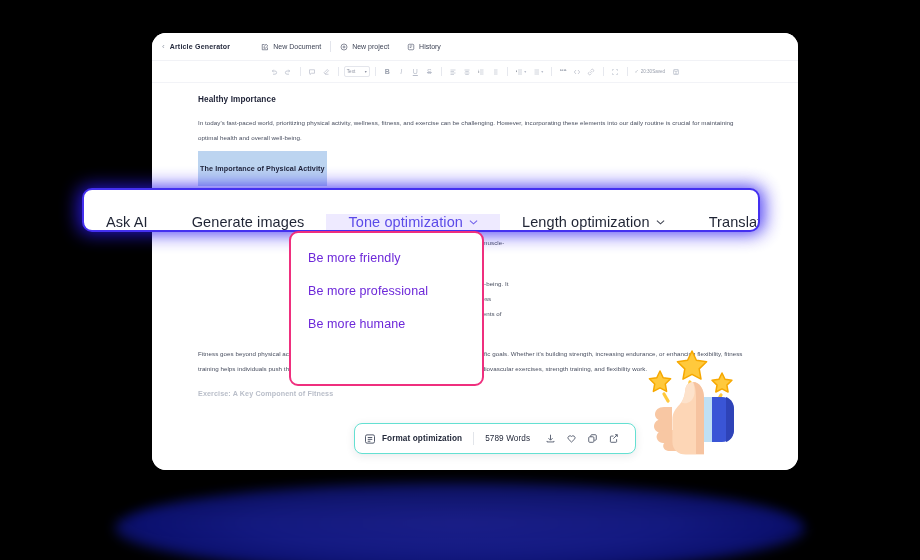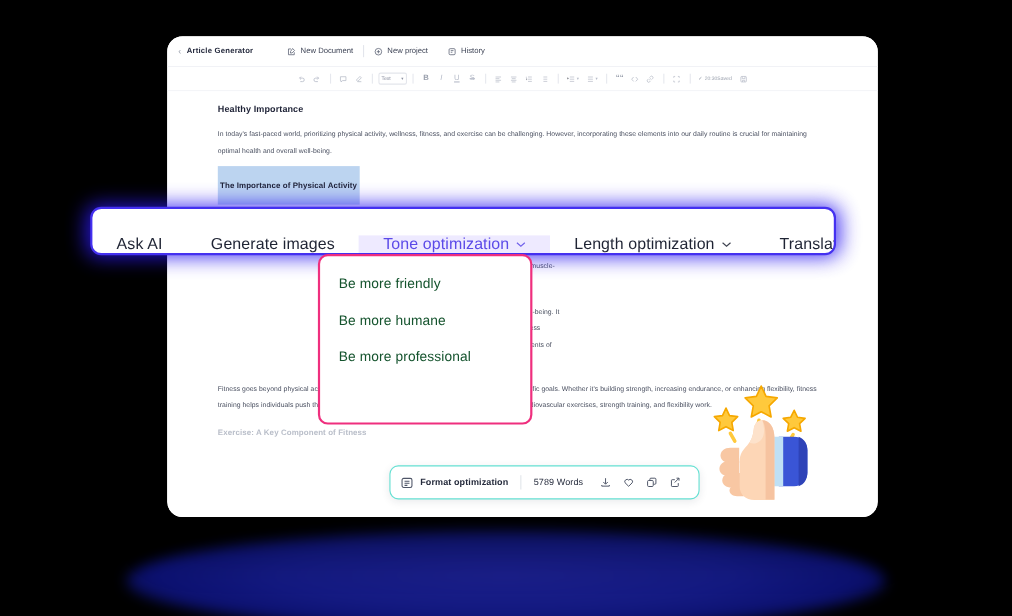--- a/index.html
+++ b/index.html
@@ -154,21 +154,21 @@
     border:2px solid #ef2f7e;
     border-radius:9px;
     padding: 8px 0;
     overflow:hidden;
   }
   .tone-item {
     height: 33px;
     display:flex; align-items:center;
     padding: 0 17px;
     font-size: 12.5px;
-    color:#14532d;
+    color:#6d28d9;
     letter-spacing:.1px;
   }
   .tone-item.active { background:#f1eefe; color:#6257ea; }
 
   
   .fmt-pill {
     position:absolute;
     left:354px; top:423px;
     height:31px;
     display:flex; align-items:center;
@@ -418,24 +418,24 @@
       <span>Translate to</span>
 
     </div>
   </div>
 
   <div class="tone-menu">
     <div class="tone-item">
       <span>Be more friendly</span>
     </div>
     <div class="tone-item">
+      <span>Be more professional</span>
+    </div>
+    <div class="tone-item">
       <span>Be more humane</span>
-    </div>
-    <div class="tone-item">
-      <span>Be more professional</span>
     </div>
   </div>
 
   <div class="fmt-pill">
     <span class="fp-ico">
       <svg viewBox="0 0 16 16" fill="none" stroke="currentColor" stroke-width="1.3">
         <rect x="2" y="2.5" width="12" height="11" rx="2"></rect>
         <path d="M5 6h6M5 8.5h6M5 11h3.5"></path>
       </svg>
     </span>

